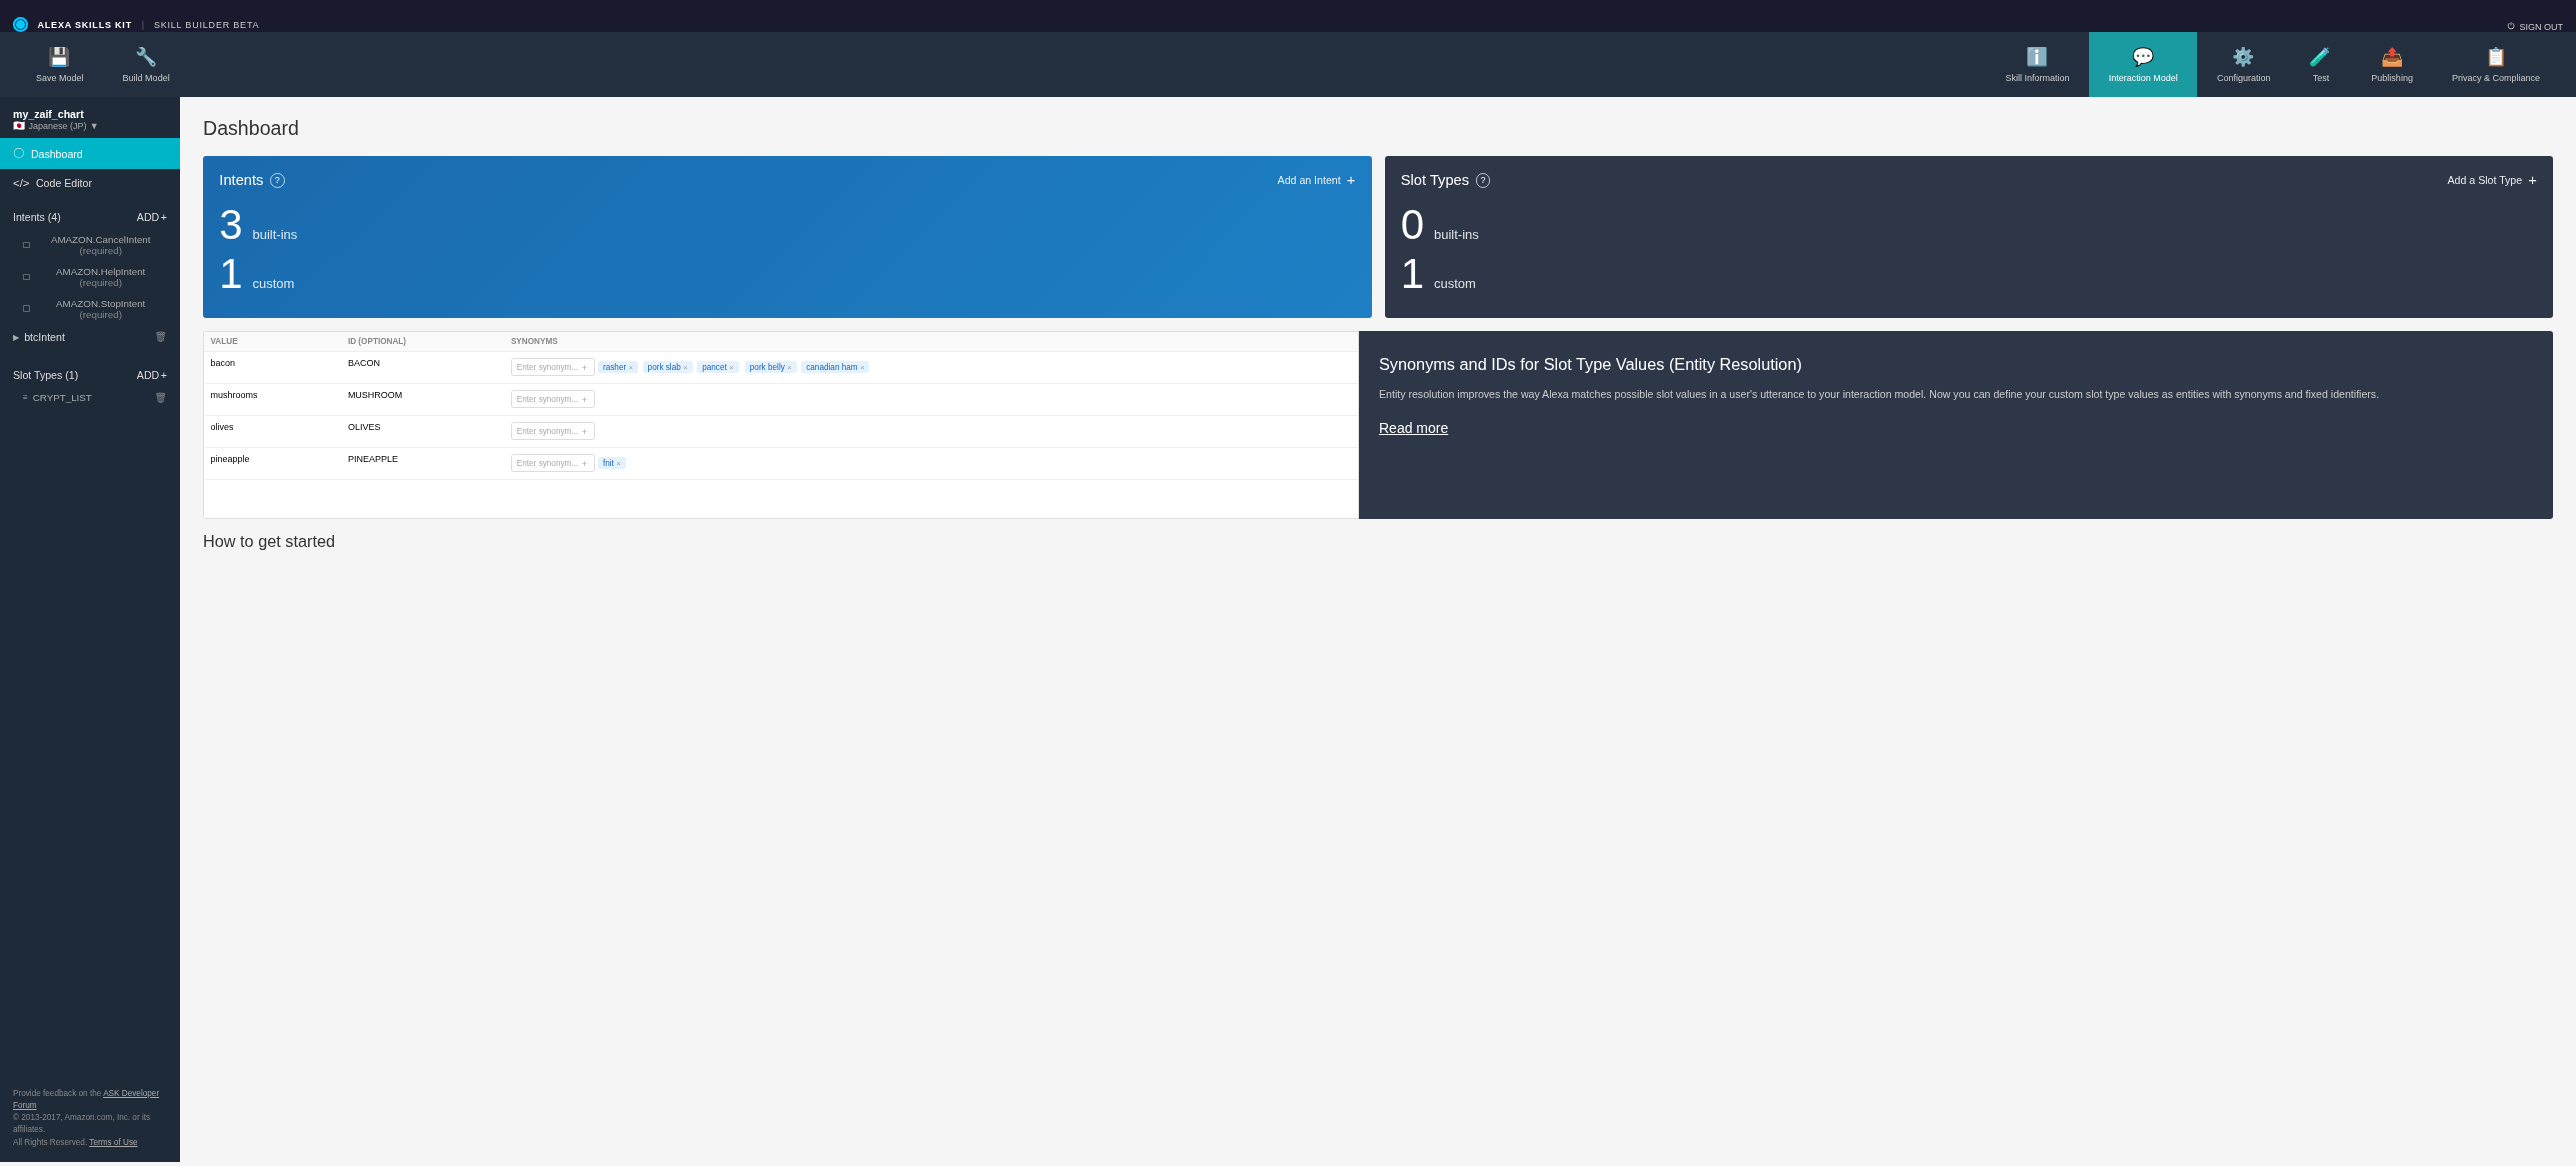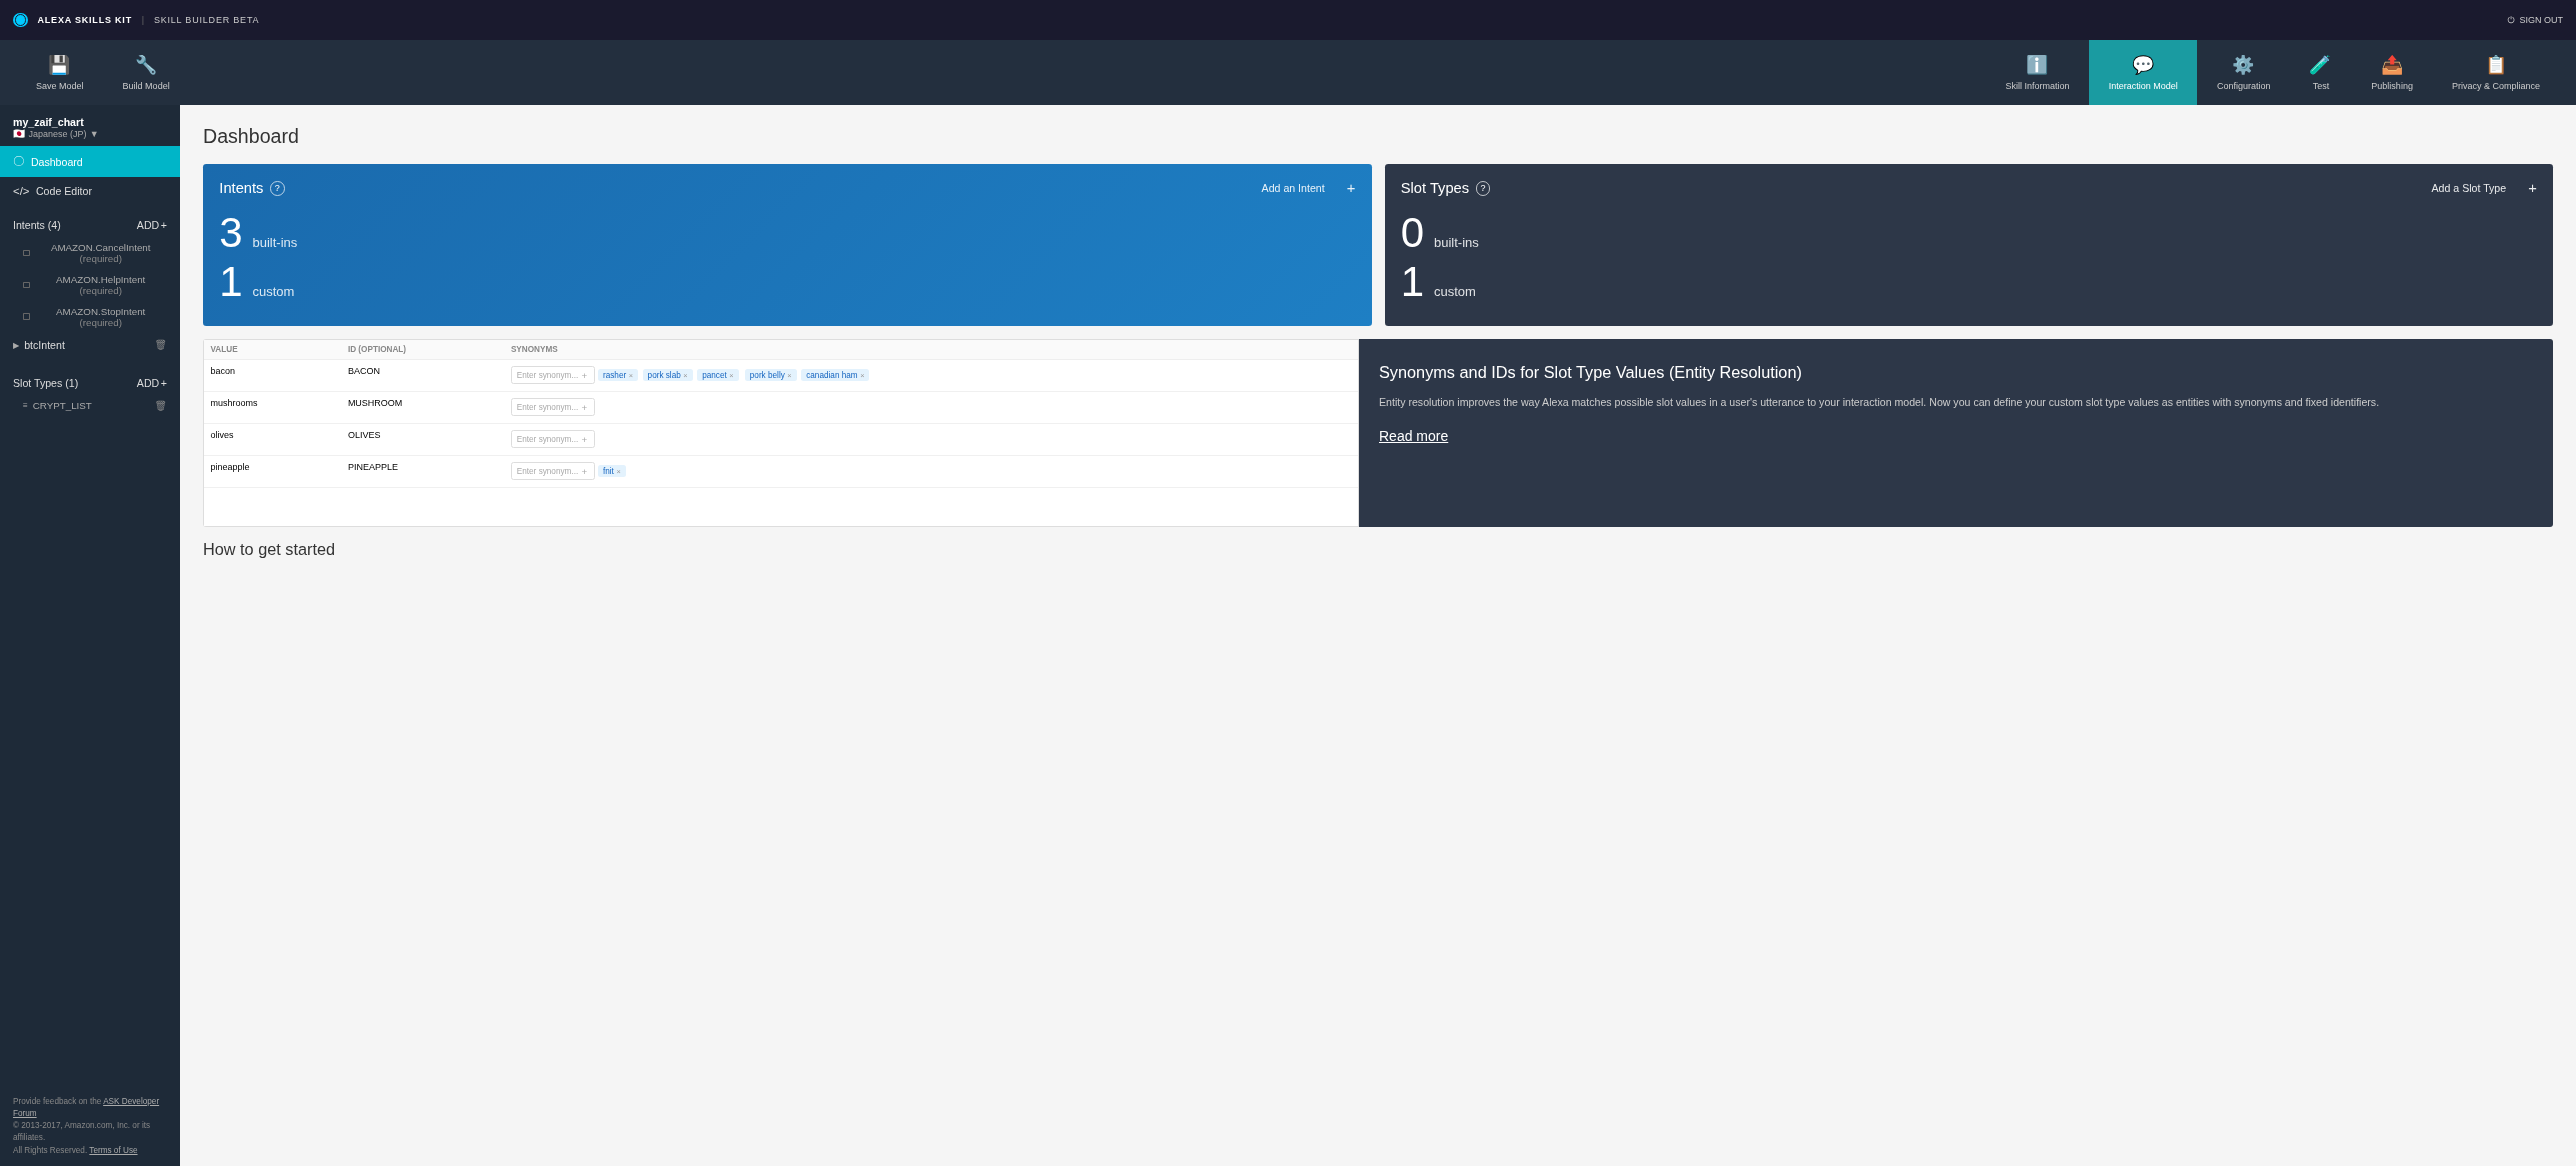--- a/index.html
+++ b/index.html
@@ -1,23 +1,23 @@
 <!DOCTYPE html>
 <html style="font-size:13px"><head>
   <meta charset="utf-8">
   <style>
     * { box-sizing: border-box; margin: 0; padding: 0; }
     body { font-family: -apple-system, BlinkMacSystemFont, 'Segoe UI', Arial, sans-serif; background: #f5f5f5; overflow: hidden; }
 
     
     .top-bar {
       display: flex;
-      align-items: center;
+      align-items: flex-end;
       background: #1a1a2e;
-      height: 40px;
+      height: 32px;
       padding: 0 13px;
       justify-content: space-between;
     }
     .top-bar-left { display: flex; align-items: center; gap: 9.8px; }
     .alexa-logo { width: 14.7px; height: 14.7px; border-radius: 50%; background: #00caff; display: flex; align-items: center; justify-content: center; }
     .alexa-logo-ring { width: 11.4px; height: 11.4px; border-radius: 50%; border: 1.6px solid #1a1a2e; background: #00caff; }
     .top-bar-brand { color: #fff; font-size: 9px; font-weight: 600; letter-spacing: 0.8px; text-transform: uppercase; }
     .top-bar-divider { color: #666; font-size: 9px; }
     .top-bar-beta { color: #ccc; font-size: 9px; letter-spacing: 0.8px; }
     .top-bar-sign-out { display: flex; align-items: center; gap: 4.9px; color: #ccc; font-size: 9px; cursor: pointer; }
@@ -181,21 +181,21 @@
     }
     .card-header {
       display: flex;
       align-items: center;
       justify-content: space-between;
       margin-bottom: 16.3px;
     }
     .card-title-group { display: flex; align-items: center; gap: 6.5px; }
     .card-title { font-size: 14.7px; font-weight: 400; }
     .card-help { width: 14.7px; height: 14.7px; border-radius: 50%; border: 1.2px solid rgba(255,255,255,0.7); display: flex; align-items: center; justify-content: center; font-size: 9px; cursor: pointer; }
-    .card-add-btn { display: flex; align-items: center; gap: 22px; font-size: 10.6px; color: rgba(255,255,255,0.9); cursor: pointer; margin-left: 48px; }
+    .card-add-btn { display: flex; align-items: center; gap: 6px; font-size: 10.6px; color: rgba(255,255,255,0.9); cursor: pointer; margin-left: 48px; }
     .card-plus { font-size: 14.7px; }
 
     .card-stat { display: flex; align-items: baseline; gap: 9.8px; margin-bottom: 6.5px; }
     .card-number { font-size: 42px; font-weight: 300; line-height: 1; }
     .card-label { font-size: 13px; color: rgba(255,255,255,0.85); }
 
     
     .slot-card {
       flex: 1;
       background: #2d3748;

